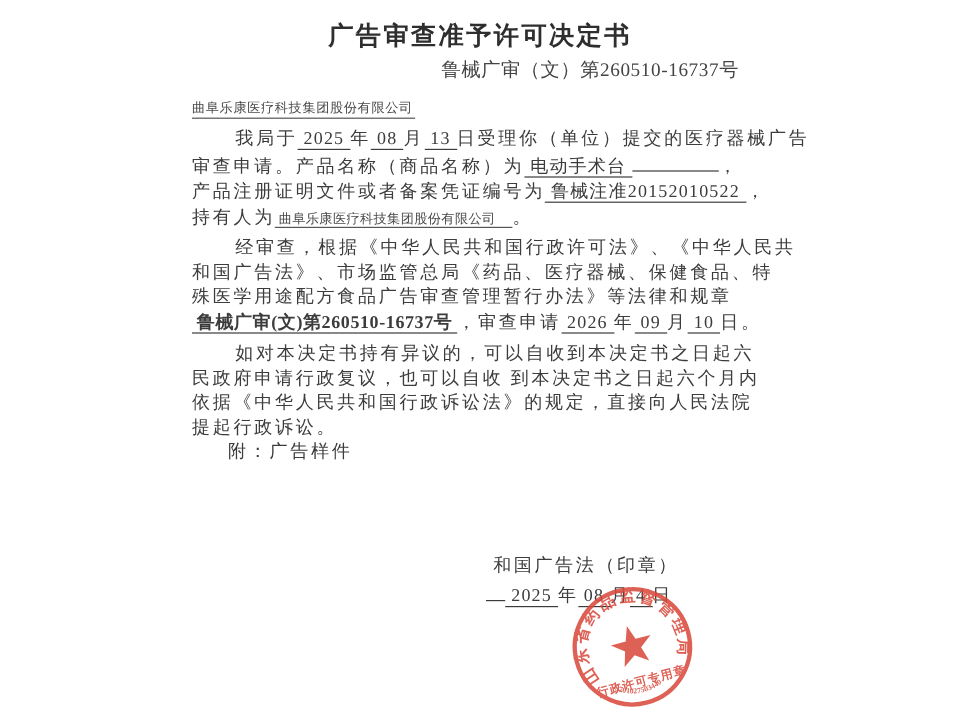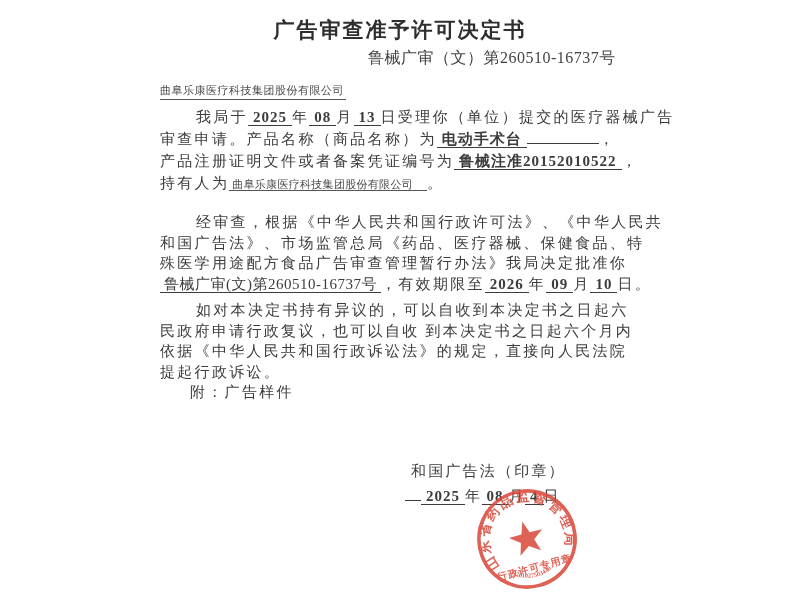--- a/index.html
+++ b/index.html
@@ -23,32 +23,32 @@
   .company-line{
     font-size:11px;letter-spacing:0.5px;color:#4a4a4a;
     border-bottom:1px solid #555;display:inline-block;padding:0 2px 1px 0;
     margin-bottom:6px;
   }
   .bl{
     height:22px;line-height:22px;font-size:15px;letter-spacing:2.3px;
     white-space:nowrap;color:#3c3c3c;
   }
   .p2 .bl,.p3 .bl{height:20.5px;line-height:20.5px;}
-  .p2{margin-top:18px;}
+  .p2{margin-top:4px;}
   .p3{margin-top:6px;}
   .indent{padding-left:36px;}
   .indent-sm{padding-left:30px;}
 
   .fill{
     border-bottom:1px solid #3c3c3c;padding:0 5px;
-    font-weight:700;letter-spacing:1px;
+    font-weight:400;letter-spacing:1px;
   }
   .fill-plain{
     border-bottom:1px solid #3c3c3c;padding:0 4px;
-    font-weight:normal;letter-spacing:0.5px;
+    font-weight:bold;letter-spacing:0.5px;
   }
   .fill-sm{
     border-bottom:1px solid #555;padding:0 14px 0 3px;
     font-size:11px;letter-spacing:0.3px;font-weight:normal;color:#4a4a4a;
   }
   .ext-underline{
     display:inline-block;width:72px;height:15px;vertical-align:baseline;
     border-bottom:1px solid #3c3c3c;
   }
   .lead-underline{
@@ -94,23 +94,23 @@
         <span>产品注册证明文件或者备案凭证编号为</span><span class="fill">鲁械注准20152010522</span><span>，</span>
       </div>
       <div class="bl">
         <span>持有人为</span><span class="fill-sm">曲阜乐康医疗科技集团股份有限公司</span><span>。</span>
       </div>
     </div>
 
     <div class="p2">
       <div class="bl indent">经审查，根据《中华人民共和国行政许可法》、《中华人民共</div>
       <div class="bl">和国广告法》、市场监管总局《药品、医疗器械、保健食品、特</div>
-      <div class="bl">殊医学用途配方食品广告审查管理暂行办法》我局决定批准你</div>
+      <div class="bl">殊医学用途配方食品广告审查管理暂行办法》等法律和规章</div>
       <div class="bl">
-        <span class="fill-plain">鲁械广审(文)第260510-16737号</span><span>，有效期限至</span><span class="fill">2026</span><span>年</span><span class="fill">09</span><span>月</span><span class="fill">10</span><span>日。</span>
+        <span class="fill-plain">鲁械广审(文)第260510-16737号</span><span>，审查申请</span><span class="fill">2026</span><span>年</span><span class="fill">09</span><span>月</span><span class="fill">10</span><span>日。</span>
       </div>
     </div>
 
     <div class="p3">
       <div class="bl indent">如对本决定书持有异议的，可以自收到本决定书之日起六</div>
       <div class="bl">民政府申请行政复议，也可以自收 到本决定书之日起六个月内</div>
       <div class="bl">依据《中华人民共和国行政诉讼法》的规定，直接向人民法院</div>
       <div class="bl">提起行政诉讼。</div>
       <div class="bl indent-sm">附：广告样件</div>
     </div>

